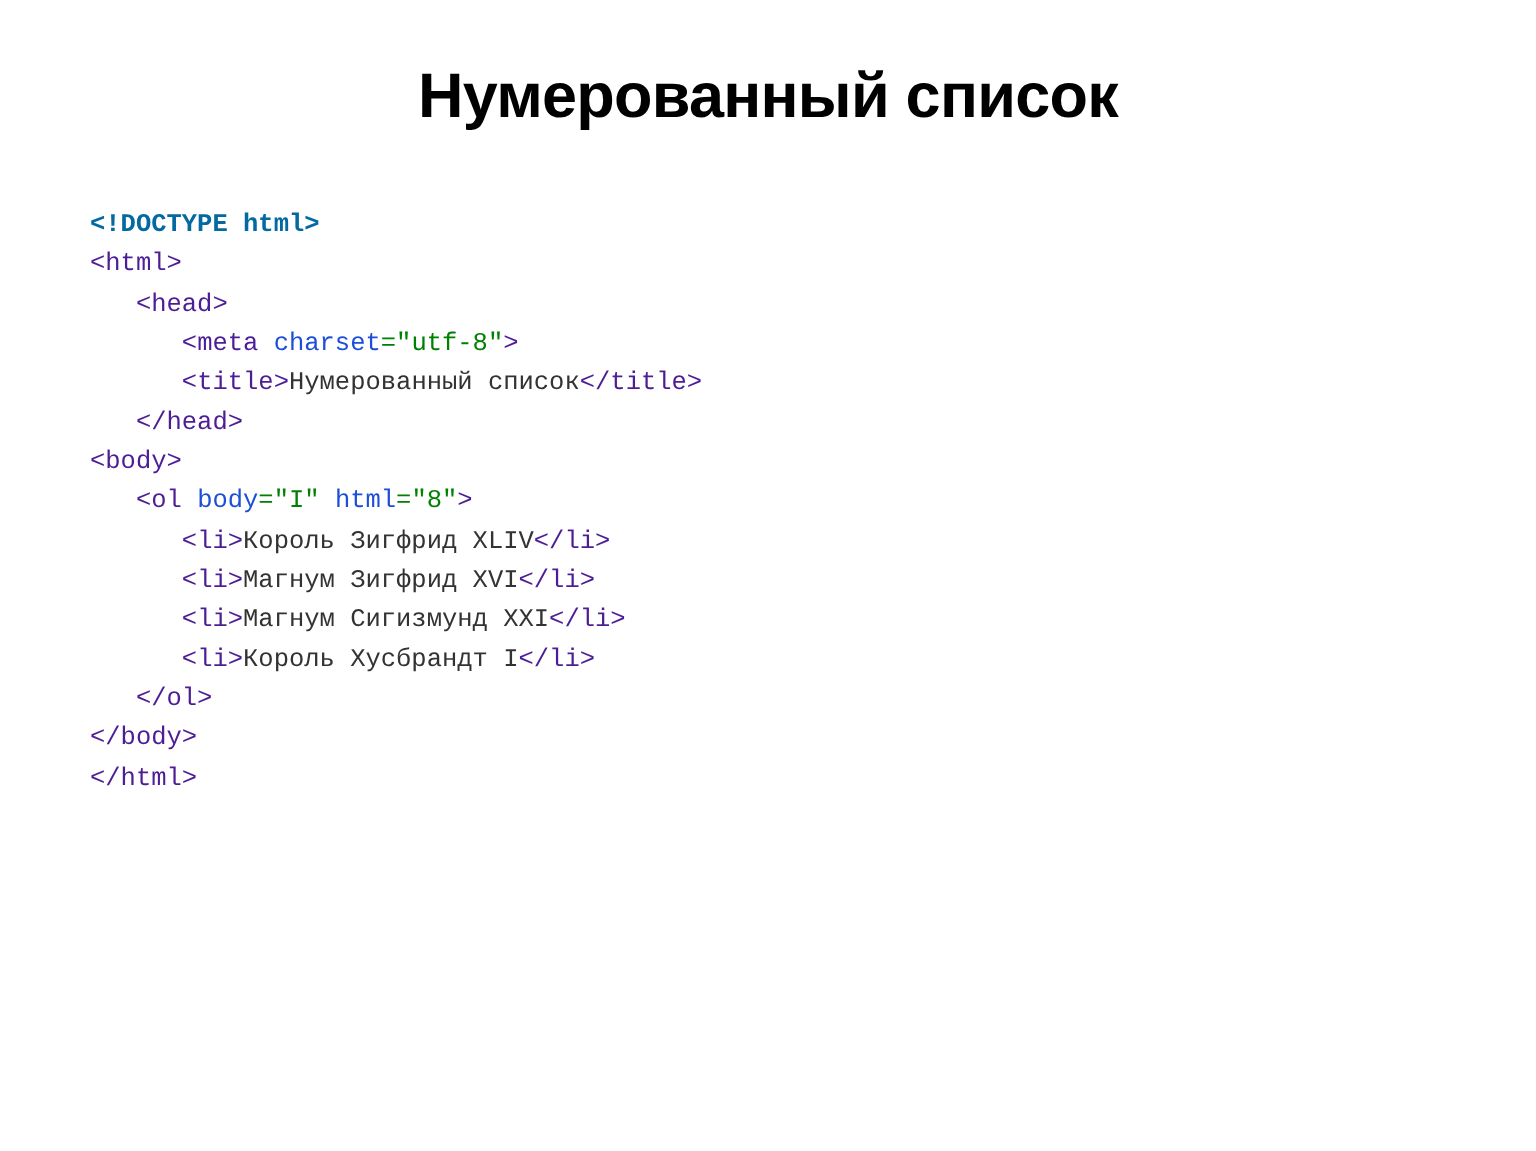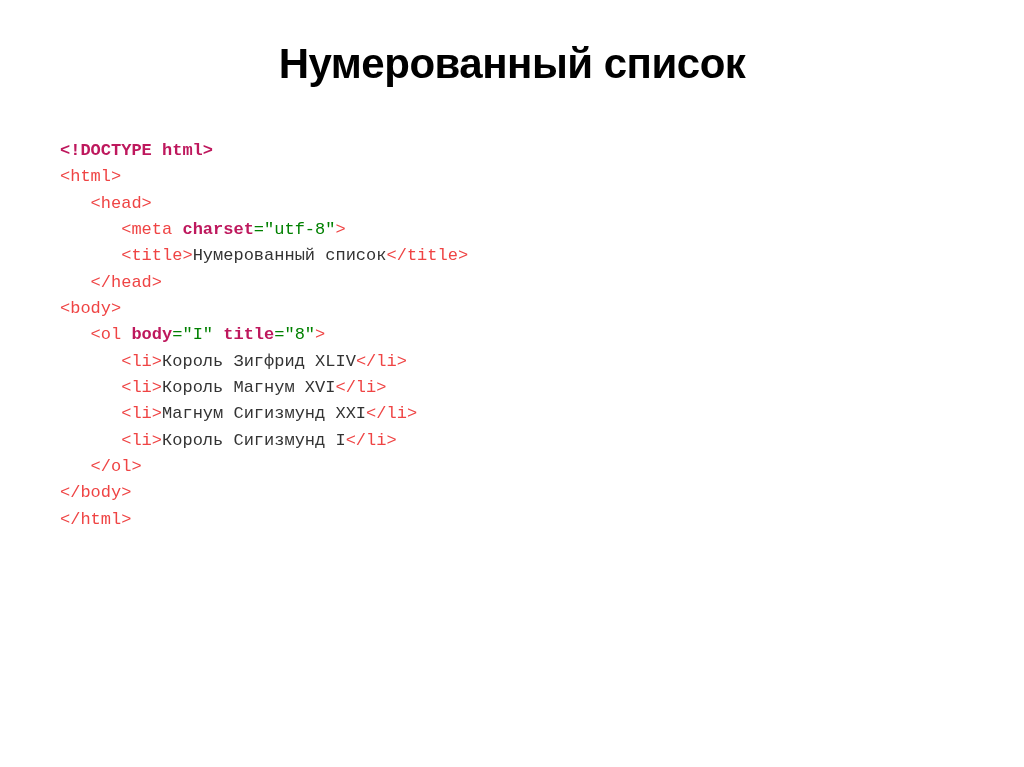--- a/index.html
+++ b/index.html
@@ -23,50 +23,49 @@
       letter-spacing: -0.5px;
     }
     .code-block {
       font-family: "Consolas", "Courier New", monospace;
       font-size: 17px;
       line-height: 1.55;
       white-space: pre;
       color: #333333;
     }
     .doctype {
-      color: #be185d;
+      color: #0369a1;
       font-weight: bold;
       text-align: center;
     }
     .tag {
-      color: #ef4444;
+      color: #4c1d95;
     }
     .attr-name {
-      color: #be185d;
-      font-weight: bold;
+      color: #1d4ed8;
     }
     .attr-value {
       color: #008000;
     }
     .text-content {
       color: #333333;
     }
   </style>
 </head>
 <body>
 
 <h1 class="title">Нумерованный список</h1>
 
 <div class="code-block"><span class="doctype">&lt;!DOCTYPE html&gt;</span>
 <span class="tag">&lt;html&gt;</span>
    <span class="tag">&lt;head&gt;</span>
       <span class="tag">&lt;meta</span> <span class="attr-name">charset</span><span class="attr-value">="utf-8"</span><span class="tag">&gt;</span>
       <span class="tag">&lt;title&gt;</span><span class="text-content">Нумерованный список</span><span class="tag">&lt;/title&gt;</span>
    <span class="tag">&lt;/head&gt;</span>
 <span class="tag">&lt;body&gt;</span>
-   <span class="tag">&lt;ol</span> <span class="attr-name">body</span><span class="attr-value">="I"</span> <span class="attr-name">title</span><span class="attr-value">="8"</span><span class="tag">&gt;</span>
+   <span class="tag">&lt;ol</span> <span class="attr-name">body</span><span class="attr-value">="I"</span> <span class="attr-name">html</span><span class="attr-value">="8"</span><span class="tag">&gt;</span>
       <span class="tag">&lt;li&gt;</span><span class="text-content">Король Зигфрид XLIV</span><span class="tag">&lt;/li&gt;</span>
-      <span class="tag">&lt;li&gt;</span><span class="text-content">Король Магнум XVI</span><span class="tag">&lt;/li&gt;</span>
+      <span class="tag">&lt;li&gt;</span><span class="text-content">Магнум Зигфрид XVI</span><span class="tag">&lt;/li&gt;</span>
       <span class="tag">&lt;li&gt;</span><span class="text-content">Магнум Сигизмунд XXI</span><span class="tag">&lt;/li&gt;</span>
-      <span class="tag">&lt;li&gt;</span><span class="text-content">Король Сигизмунд I</span><span class="tag">&lt;/li&gt;</span>
+      <span class="tag">&lt;li&gt;</span><span class="text-content">Король Хусбрандт I</span><span class="tag">&lt;/li&gt;</span>
    <span class="tag">&lt;/ol&gt;</span>
 <span class="tag">&lt;/body&gt;</span>
 <span class="tag">&lt;/html&gt;</span></div>
 
 </body></html>

